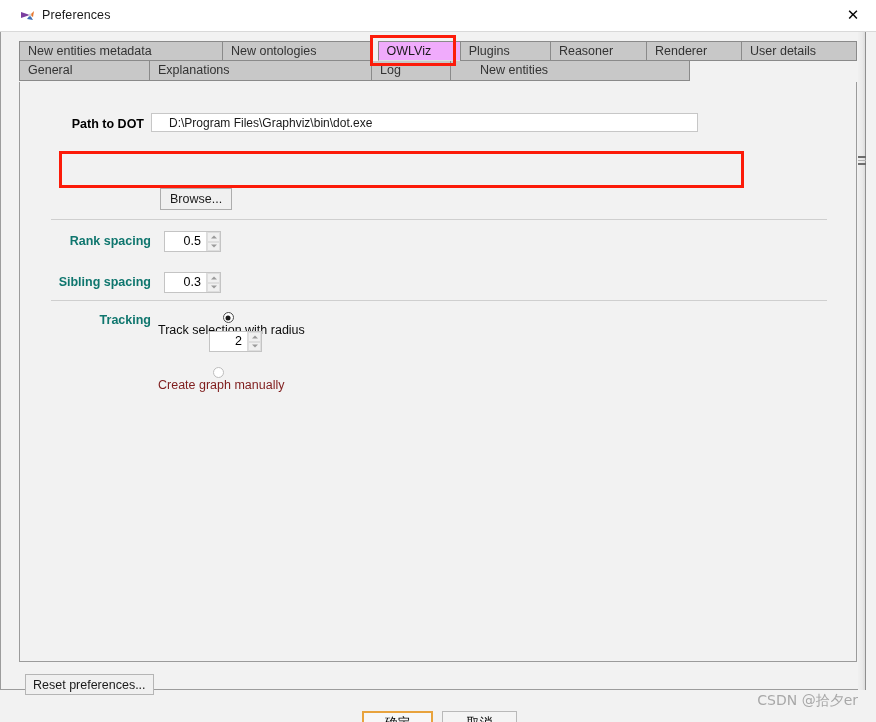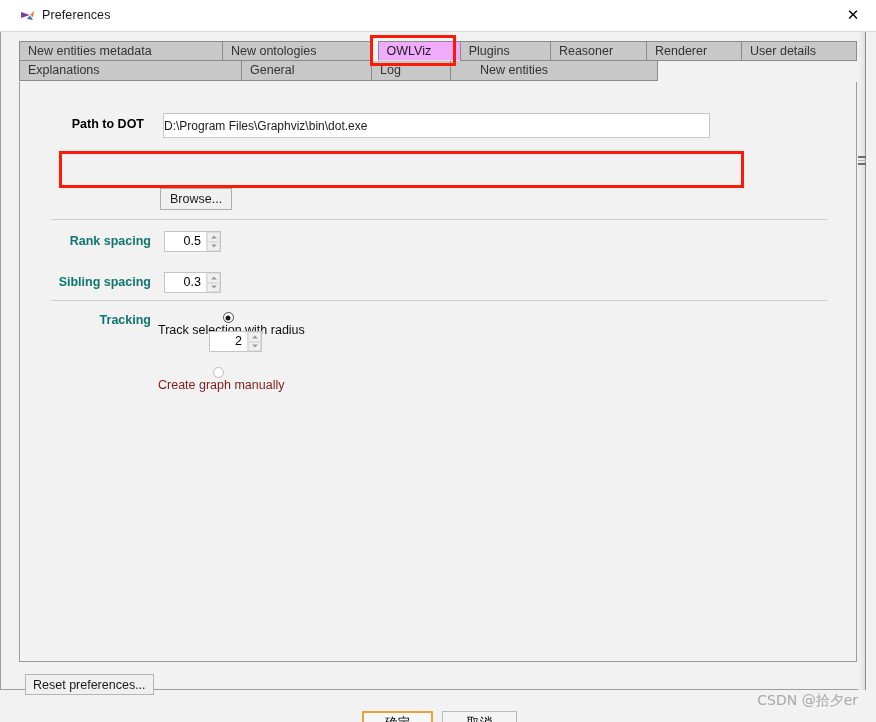--- a/index.html
+++ b/index.html
@@ -163,28 +163,28 @@
     left: 9px; top: 6px;
     width: 92px;
     text-align: right;
     font-size: 12.5px;
     font-weight: bold;
     color: #000;
     white-space: nowrap;
   }
   #path-input {
     position: absolute;
-    left: 120px; top: 2px;
-    width: 547px; height: 25px;
+    left: 108px; top: 2px;
+    width: 547px; height: 19px;
     background: #ffffff;
     border: 1px solid #c7c7c7;
     box-sizing: border-box;
     font-size: 12px;
     color: #1a1a1a;
-    padding: 3px 0;
+    padding: 3px 17px;
     font-family: "Liberation Sans", sans-serif;
     outline: none;
   }
   #path-highlight {
     position: absolute;
     left: 58px; top: 119px;
     width: 685px; height: 37px;
     border: 3px solid #fc1b09;
     box-sizing: border-box;
     pointer-events: none;
@@ -391,24 +391,24 @@
       <div class="tab-row row1" id="tab-row-1">
           <div class="tab" style="width: 205px;">New entities metadata</div>
           <div class="tab" style="width: 149px;">New ontologies</div>
           <div class="tab selected" style="width: 83px;">OWLViz</div>
           <div class="tab" style="width: 91px;">Plugins</div>
           <div class="tab" style="width: 97px;">Reasoner</div>
           <div class="tab" style="width: 96px;">Renderer</div>
           <div class="tab" style="width: 117px;">User details</div>
         </div>
       <div class="tab-row row2" id="tab-row-2">
+          <div class="tab" style="width: 130px;">General</div>
           <div class="tab" style="width: 222px;">Explanations</div>
-          <div class="tab" style="width: 130px;">General</div>
           <div class="tab" style="width: 79px;">Log</div>
-          <div class="tab" style="width: 208px; padding-left: 29px;">New entities</div>
+          <div class="tab" style="width: 240px; padding-left: 29px;">New entities</div>
         </div>
     </div>
 
     <div id="panel"></div>
 
     <div id="path-row">
       <span id="path-label">Path to DOT</span>
       <input id="path-input" type="text" value="D:\Program Files\Graphviz\bin\dot.exe" style="">
     </div>
     <div id="path-highlight"></div>

